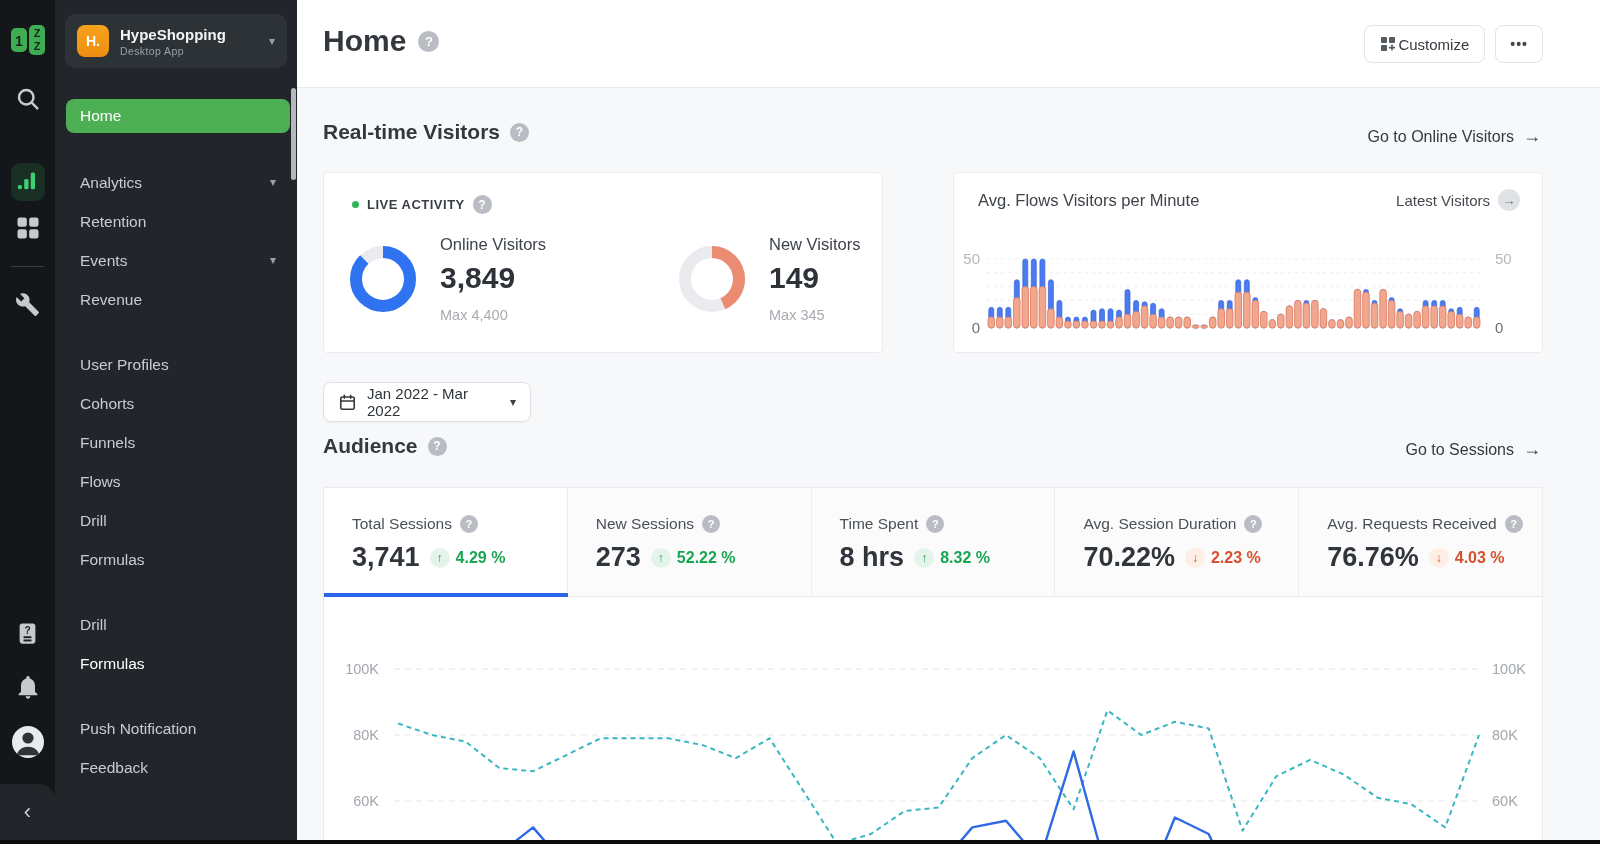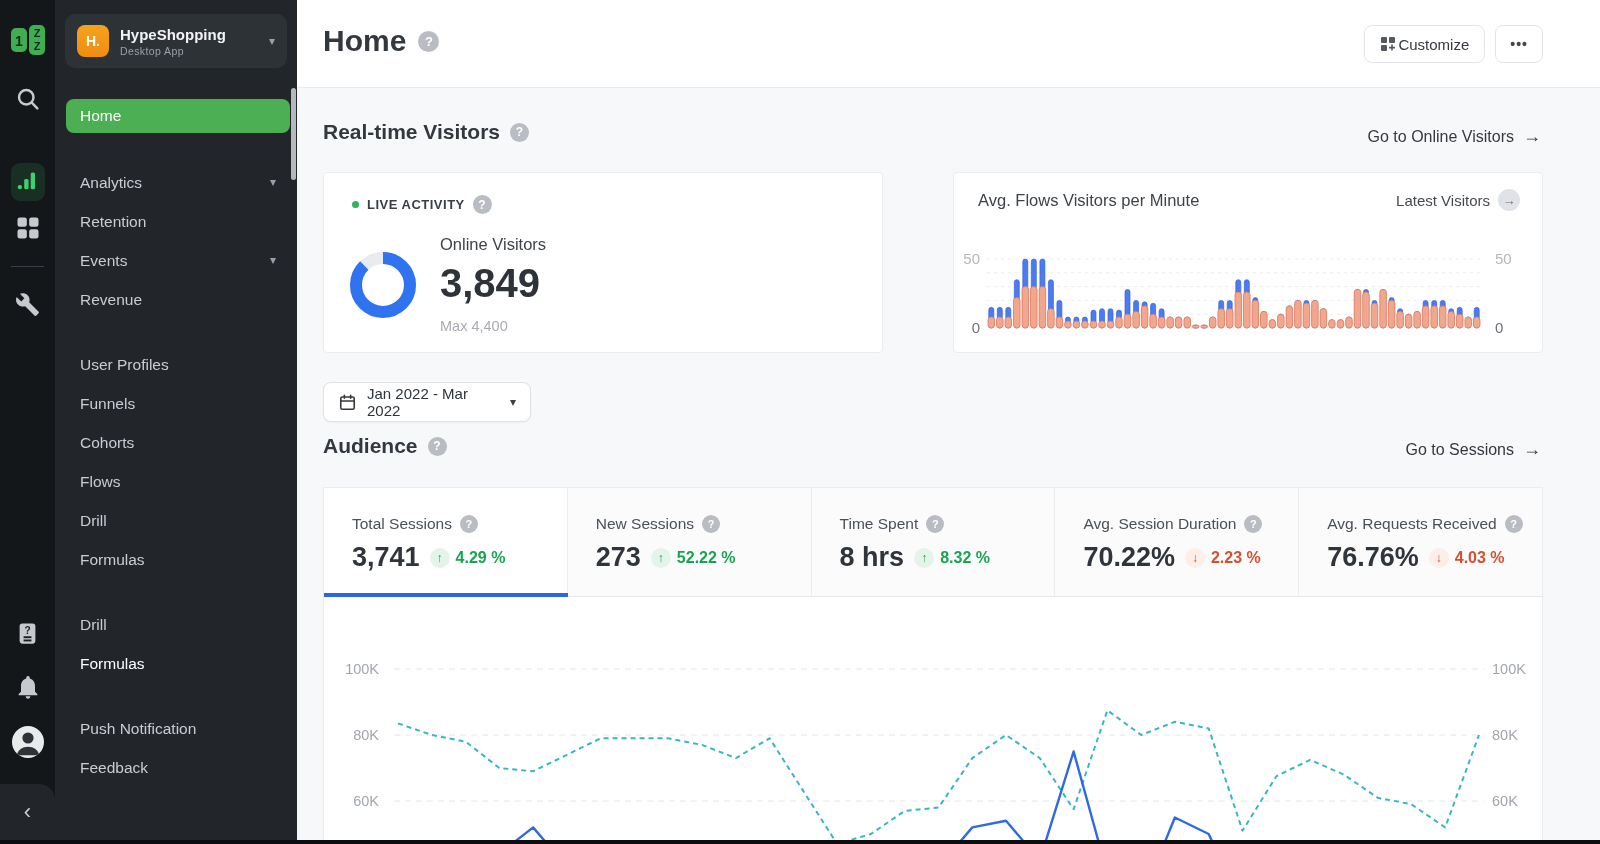--- a/index.html
+++ b/index.html
@@ -42,21 +42,21 @@
   #content{position:absolute;left:0;top:88px;width:1303px;height:756px;background:#f7f8f9;padding-left:34px;}
   .section-head{position:absolute;font-size:21px;font-weight:700;color:#33383f;display:flex;align-items:center;gap:10px;}
   .go-link{position:absolute;right:59px;font-size:16px;color:#35393f;display:flex;align-items:center;gap:9px;cursor:pointer;}
   .arrow{font-size:18px;font-weight:700;}
 
   .card{position:absolute;background:#fff;border:1px solid #ececee;border-radius:4px;}
   #live-label{position:absolute;left:28px;top:22px;display:flex;align-items:center;gap:8px;font-size:13px;font-weight:700;letter-spacing:.5px;color:#3a3f45;}
   .live-dot{width:7px;height:7px;border-radius:50%;background:#2fb457;}
   .donut-wrap{position:absolute;display:flex;align-items:center;gap:24px;}
   .donut-meta .lab{font-size:16.5px;color:#3e434a;}
-  .donut-meta .val{font-size:40px;font-weight:700;color:#2e3339;margin:7px 0 12px;}
+  .donut-meta .val{font-size:30px;font-weight:700;color:#2e3339;margin:7px 0 12px;}
   .donut-meta .max{font-size:14.5px;color:#a8abb0;}
   #bar-title{position:absolute;left:24px;top:18px;font-size:16.5px;color:#3e434a;}
   #bar-link{position:absolute;right:22px;top:16px;display:flex;align-items:center;gap:8px;font-size:15px;color:#45494f;cursor:pointer;}
   .circ-arrow{width:22px;height:22px;border-radius:50%;background:#dfe2e6;color:#6b7076;font-size:13px;font-weight:700;display:flex;align-items:center;justify-content:center;}
 
   #date-picker{position:absolute;left:26px;top:294px;width:208px;height:40px;background:#fff;border:1px solid #dfe1e4;border-radius:8px;display:flex;align-items:center;gap:10px;padding:0 14px;font-size:15px;color:#2e3338;box-shadow:0 1px 2px rgba(0,0,0,.04);cursor:pointer;}
   #date-picker .caret{margin-left:auto;color:#3c4147;}
 
   #aud-card{position:absolute;left:26px;top:399px;width:1220px;height:357px;background:#fff;border:1px solid #ececee;}
   #kpi-row{position:absolute;left:0;top:0;width:1218px;height:109px;display:flex;border-bottom:1px solid #e8e9eb;}
@@ -172,24 +172,24 @@
           <span>Events</span>
           <span class="caret">▾</span>
         </div>
         <div class="side-item">
           <span>Revenue</span>
         </div>
         <div class="side-item gap">
           <span>User Profiles</span>
         </div>
         <div class="side-item">
+          <span>Cohorts</span>
+        </div>
+        <div class="side-item">
           <span>Funnels</span>
-        </div>
-        <div class="side-item">
-          <span>Cohorts</span>
         </div>
         <div class="side-item">
           <span>Flows</span>
         </div>
         <div class="side-item">
           <span>Drill</span>
         </div>
         <div class="side-item">
           <span>Formulas</span>
         </div>
@@ -252,20 +252,31 @@
         </div>
         <div class="donut-wrap" style="left:26px;top:62px">
           <svg id="donut-online" width="66" height="66" viewBox="0 0 66 66">
             <circle cx="33" cy="33" r="27" fill="none" stroke="#e9ebee" stroke-width="12"></circle>
             <circle class="donut-fg" cx="33" cy="33" r="27" fill="none" stroke-width="12" transform="rotate(-90 33 33)" stroke="#2f73f1" stroke-dasharray="148.4 169.6"></circle>
           </svg>
           <div class="donut-meta">
             <div class="lab">Online Visitors</div>
             <div class="val">3,849</div>
             <div class="max">Max 4,400</div>
+          </div>
+        </div>
+        <div class="donut-wrap" style="left:355px;top:62px">
+          <svg id="donut-new" width="66" height="66" viewBox="0 0 66 66">
+            <circle cx="33" cy="33" r="27" fill="none" stroke="#e9ebee" stroke-width="12"></circle>
+            <circle class="donut-fg" cx="33" cy="33" r="27" fill="none" stroke-width="12" transform="rotate(-90 33 33)" stroke="#ea8b72" stroke-dasharray="73.3 169.6"></circle>
+          </svg>
+          <div class="donut-meta">
+            <div class="lab">New Visitors</div>
+            <div class="val">149</div>
+            <div class="max">Max 345</div>
           </div>
         </div>
       </div>
 
       <div class="card" style="left:656px;top:84px;width:590px;height:181px">
         <div id="bar-title">Avg. Flows Visitors per Minute</div>
         <div id="bar-link">
           <span>Latest Visitors</span>
           <span class="circ-arrow">→</span>
         </div>

